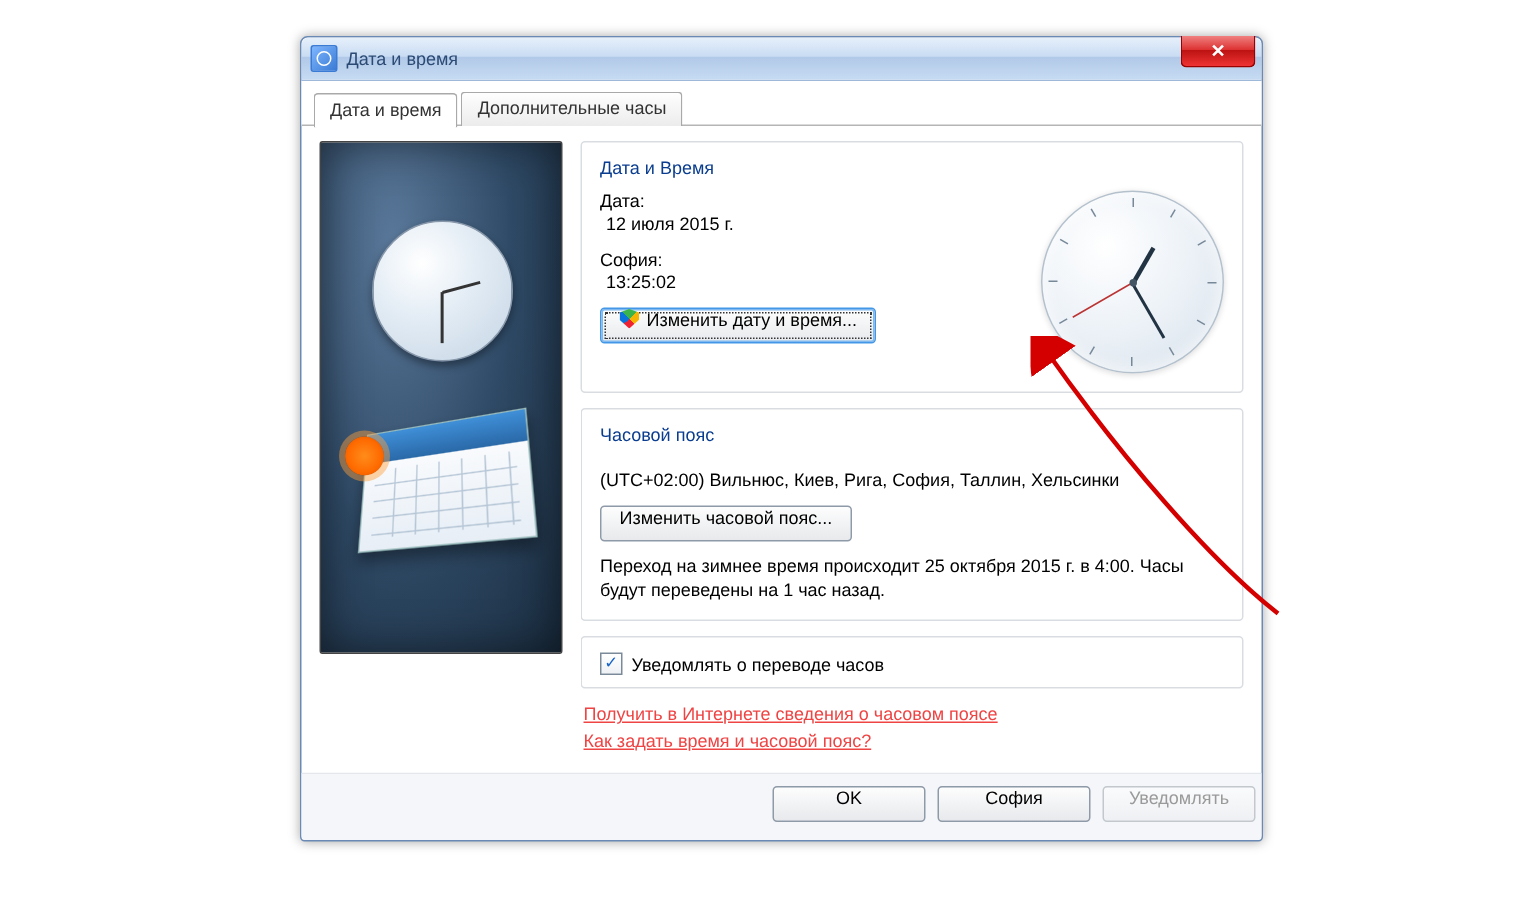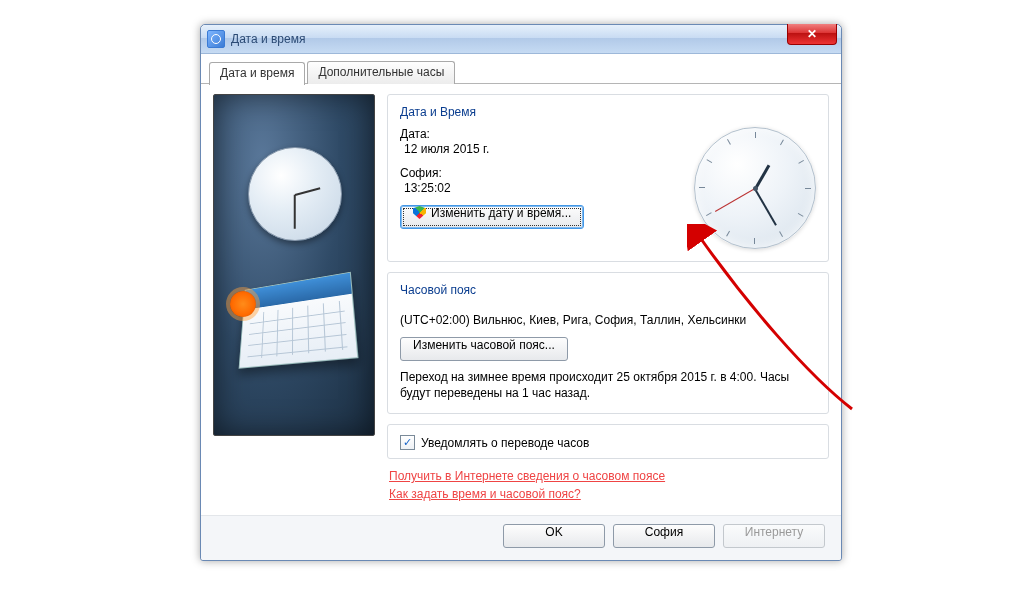--- a/index.html
+++ b/index.html
@@ -233,21 +233,21 @@
   .arrow{
     position:absolute;
     left:300px; top:130px;
     width:180px; height:190px;
     pointer-events:none;
   }
 
   
   .footer{
     display:flex; justify-content:flex-end;
-    padding:8px 16px 12px;
+    padding:8px 4px 12px;
     gap:8px;
     border-top:1px solid #e3e6ea;
     background:#f4f6f9;
     border-radius:0 0 3px 3px;
   }
   .footer .btn{ min-width:76px; justify-content:center;}
   .footer .btn.disabled{ color:#9a9a9a; border-color:#c3c8cd; background:linear-gradient(#fafbfc,#eef0f3);}
 </style>
 </head>
 <body>
@@ -350,17 +350,17 @@
   </div>
 
   <div class="footer">
     <span class="btn">
         <span>OK</span>
       </span>
     <span class="btn">
         <span>София</span>
       </span>
     <span class="btn disabled">
-        <span>Интернету</span>
+        <span>Уведомлять</span>
       </span>
   </div>
 
 </div>
 
 </body></html>

